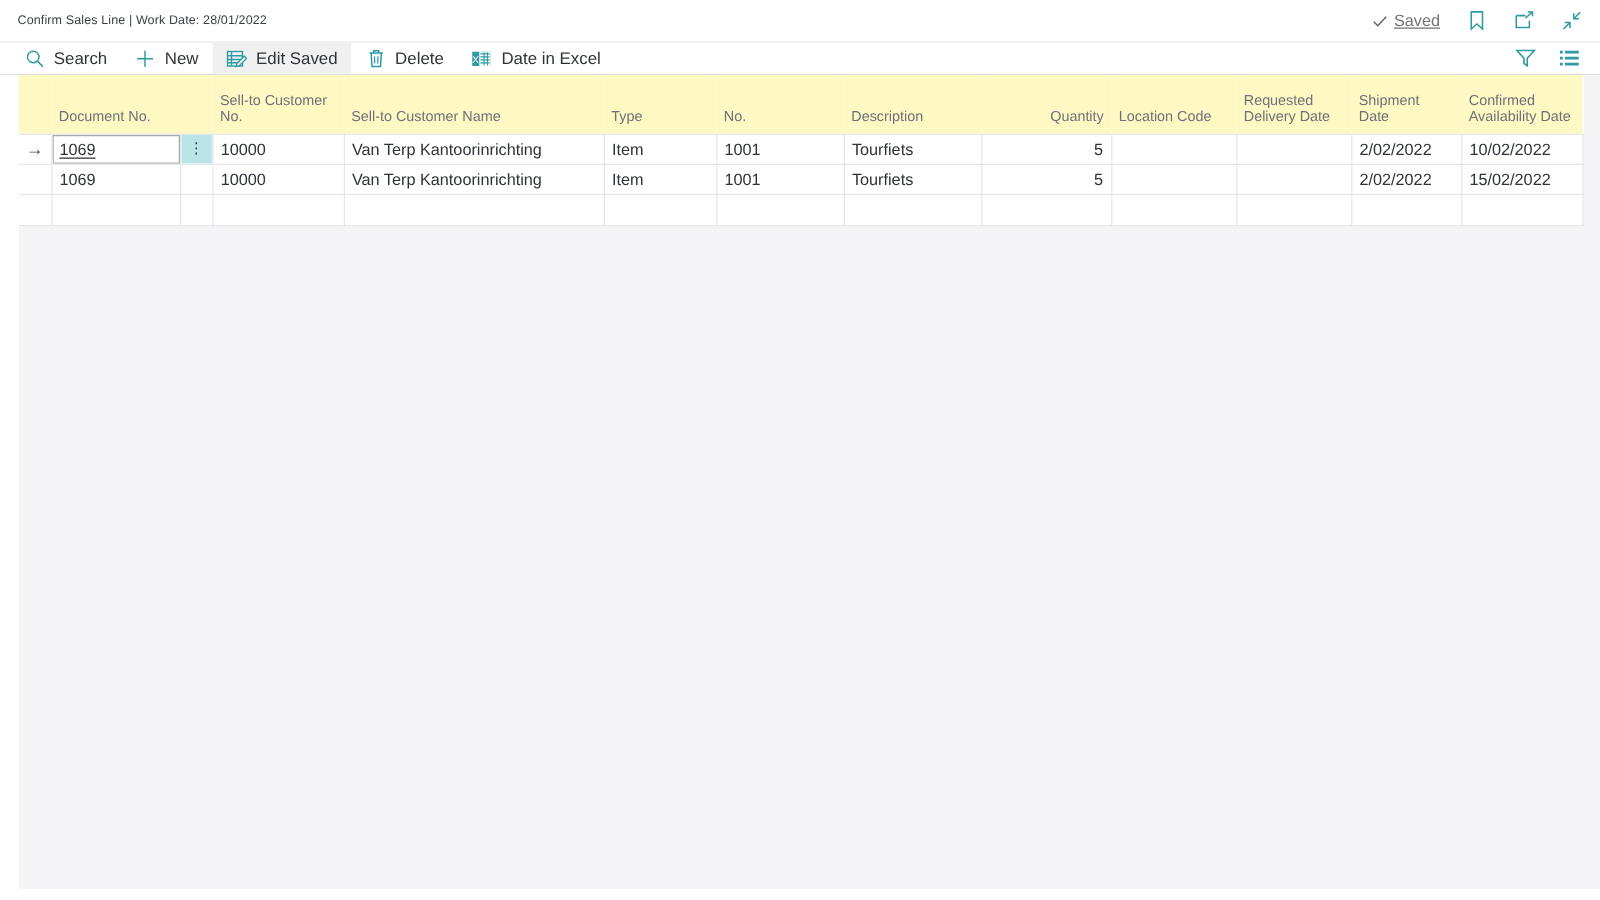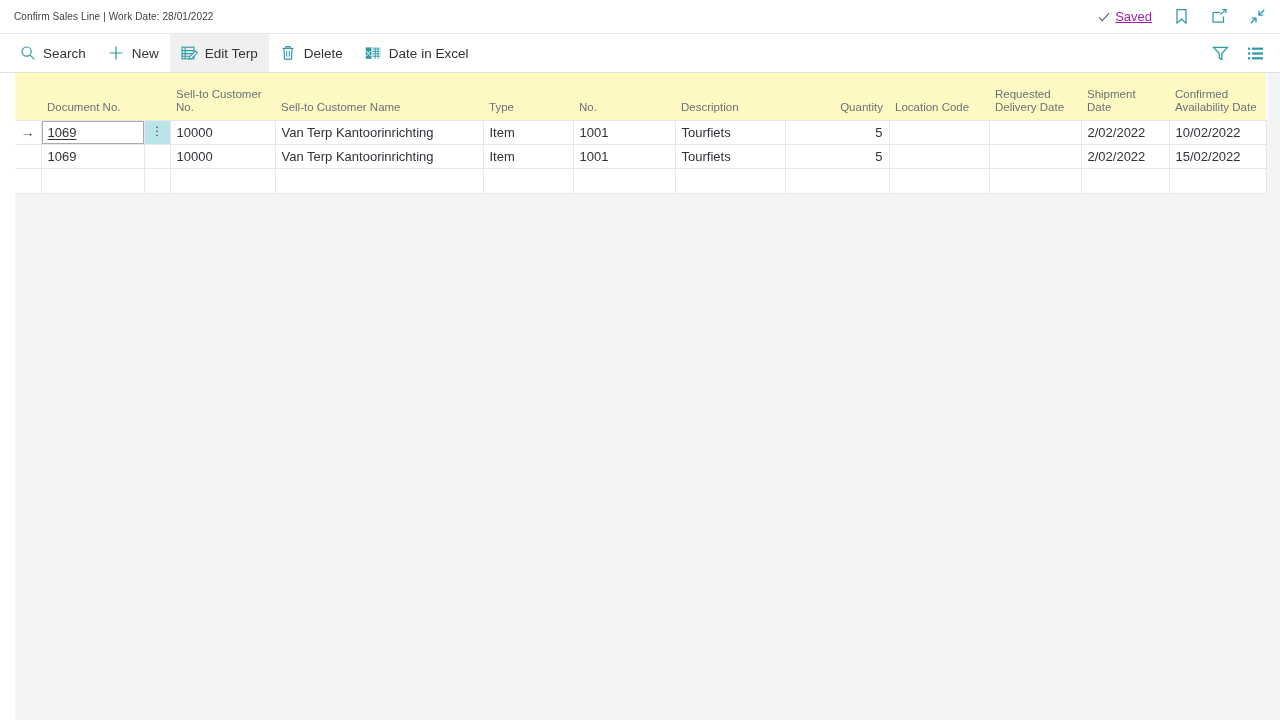--- a/index.html
+++ b/index.html
@@ -30,34 +30,34 @@
     margin-left: auto;
     display: flex;
     align-items: center;
     gap: 20px;
   }
   .saved-chip {
     display: flex;
     align-items: center;
     gap: 4px;
     font-size: 13px;
-    color: #a21caf;
+    color: #737373;
     text-decoration: underline;
   }
   .saved-chip svg { display: block; }
   .tb-icon {
     width: 18px; height: 18px;
     display: flex; align-items: center; justify-content: center;
     cursor: pointer;
   }
   .tb-icon svg { display: block; }
 
   
   .cmdbar {
-    height: 40px;
+    height: 27px;
     border-top: 1px solid #e6e6e6;
     border-bottom: 1px solid #e0e0e0;
     display: flex;
     align-items: stretch;
     padding: 0 14px 0 14px;
     background: #ffffff;
   }
   .cmd {
     display: flex;
     align-items: center;
@@ -252,21 +252,21 @@
 
   <div class="cmd active">
     <span class="gicon">
       <svg width="17" height="16" viewBox="0 0 17 16">
         <rect x="1" y="2.2" width="12" height="11.6" fill="none" stroke="#2e9aa4" stroke-width="1.1"></rect>
         <path d="M1 5.6 L13 5.6 M1 8.6 L13 8.6 M1 11.2 L13 11.2" stroke="#2e9aa4" stroke-width="1.1"></path>
         <path d="M4.2 2.2 L4.2 13.8" stroke="#2e9aa4" stroke-width="1.1"></path>
         <path d="M8.6 11.8 L14.4 6.0 L16.2 7.8 L10.4 13.6 L8.0 14.2 Z" fill="#ffffff" stroke="#2e9aa4" stroke-width="1.1"></path>
       </svg>
     </span>
-    <span>Edit Terp</span>
+    <span>Edit Saved</span>
   </div>
 
   <div class="cmd">
     <span class="gicon">
       <svg width="14" height="16" viewBox="0 0 14 16">
         <path d="M1.6 3.4 L12.4 3.4" stroke="#2e9aa4" stroke-width="1.2"></path>
         <path d="M5.0 3.4 L5.0 1.6 L9.0 1.6 L9.0 3.4" fill="none" stroke="#2e9aa4" stroke-width="1.2"></path>
         <path d="M2.9 3.4 L3.6 14.2 L10.4 14.2 L11.1 3.4" fill="none" stroke="#2e9aa4" stroke-width="1.2"></path>
         <path d="M5.6 6.0 L5.8 11.8 M8.4 6.0 L8.2 11.8" stroke="#2e9aa4" stroke-width="1"></path>
       </svg>

